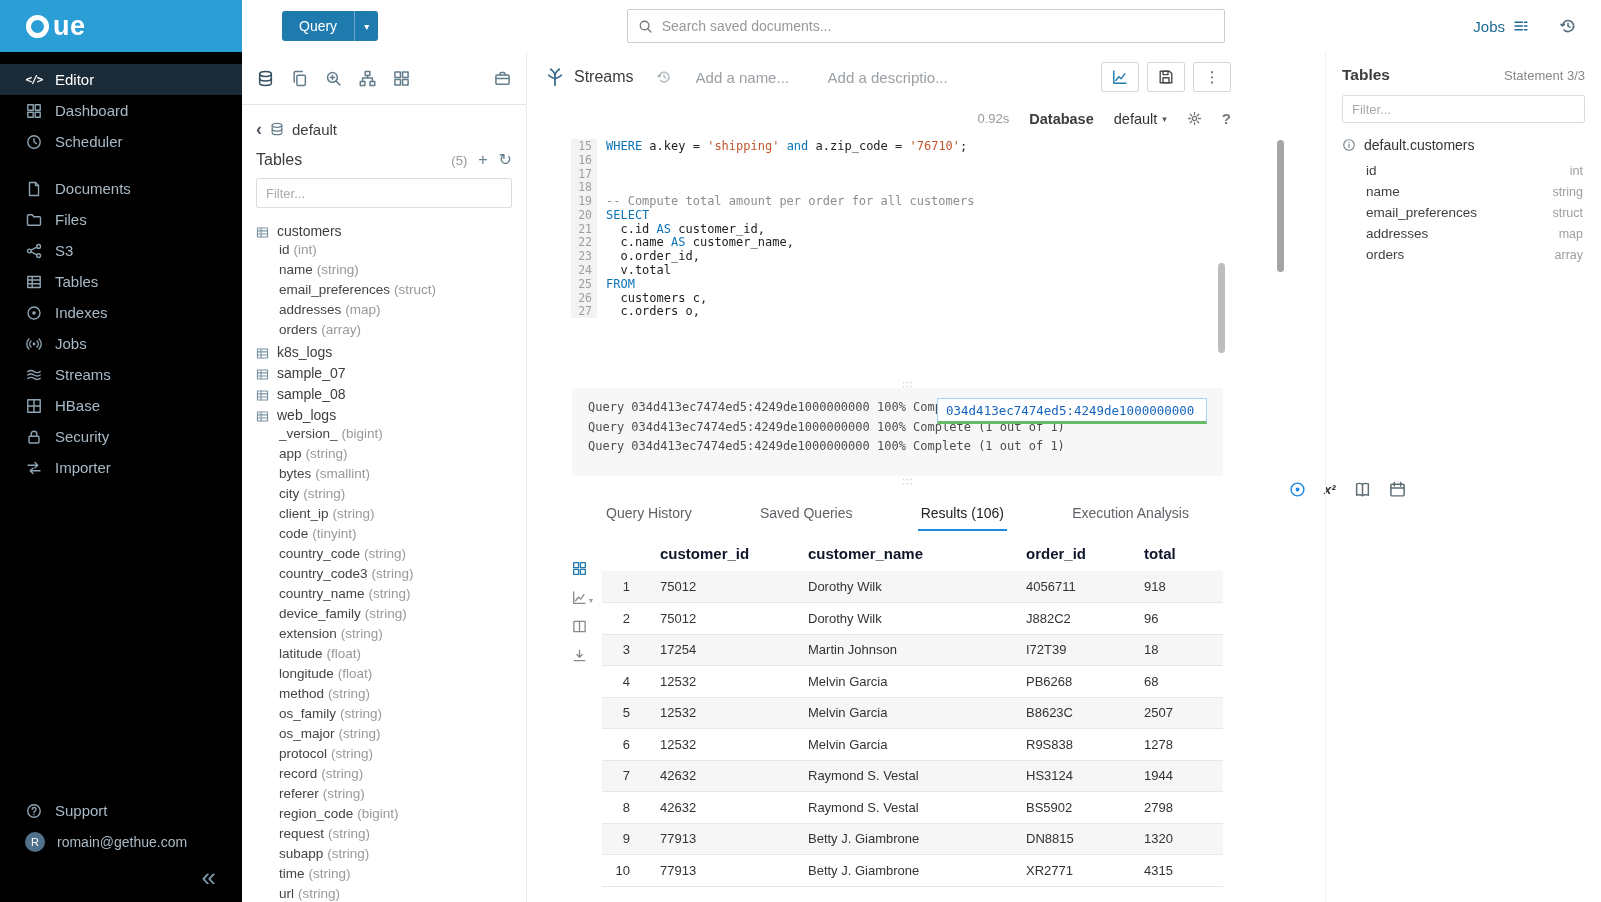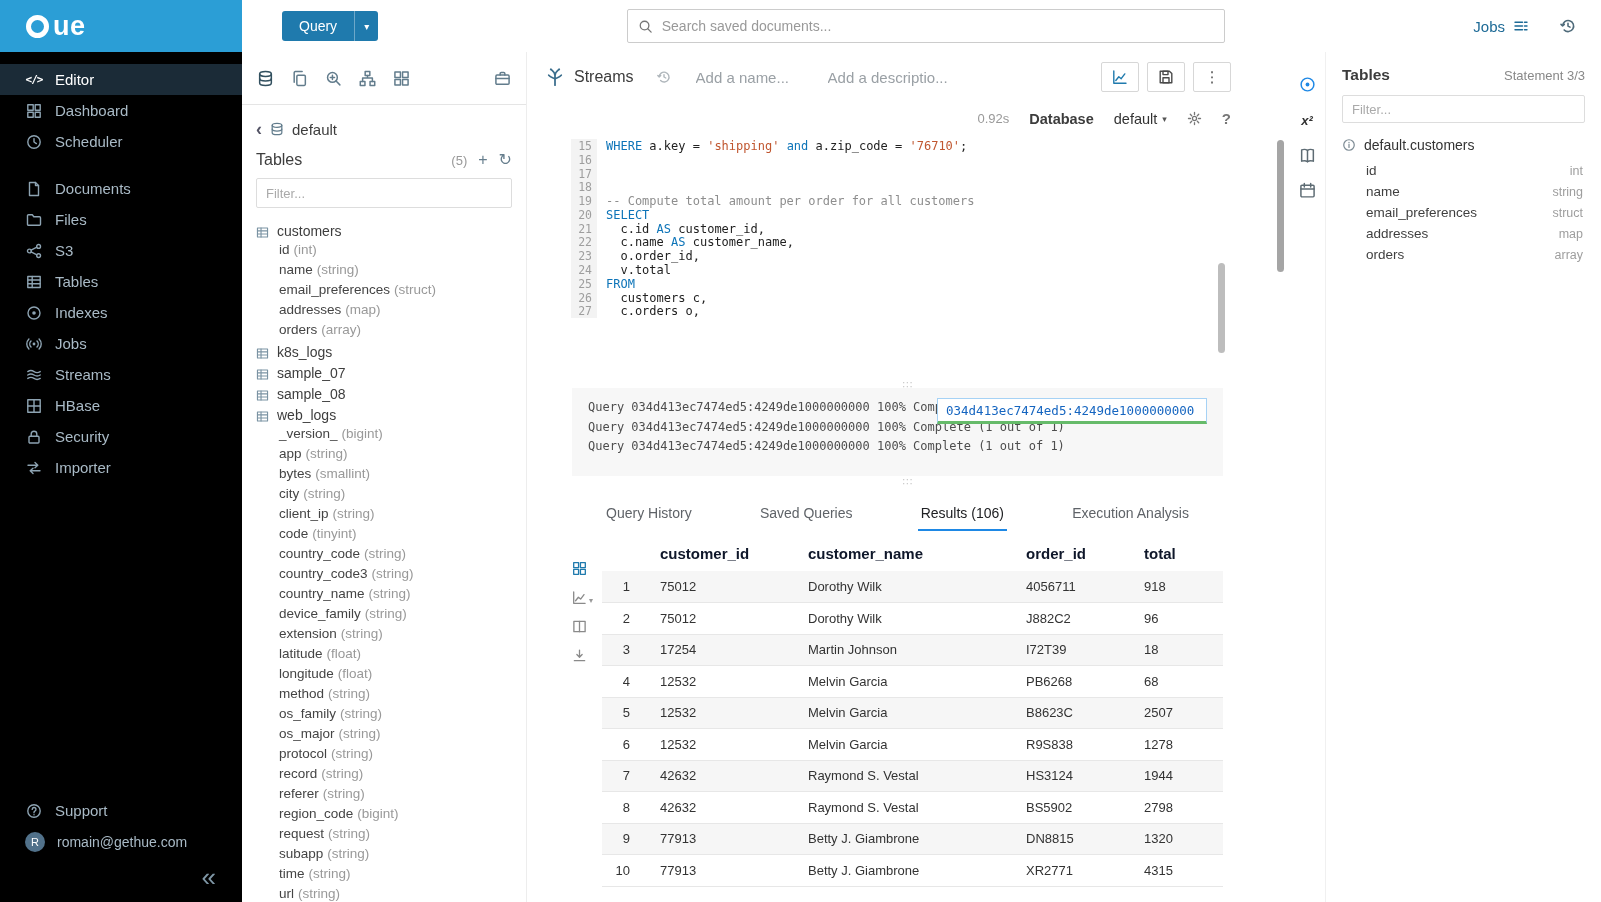--- a/index.html
+++ b/index.html
@@ -131,21 +131,21 @@
   .results-table td{font-size:13px;color:#333;padding:0 12px;height:31.5px;border-bottom:1px solid #e7e7e7;overflow:hidden;white-space:nowrap;}
   .results-table tbody tr:nth-child(odd){background:#f6f6f6;}
   .results-table .num{text-align:right;padding-right:18px;}
   .w-num{width:46px;}.w-cid{width:148px;}.w-cname{width:218px;}.w-oid{width:118px;}.w-total{width:auto;}
 
   .sb{position:absolute;border-radius:4px;width:7px;cursor:grab;}
   .sb-editor{right:64px;top:211px;height:90px;background:#bdbdbd;}
   .sb-main{right:5px;top:88px;height:132px;background:#a5a5a5;}
 
   
-  .right-strip{width:36px;flex-shrink:0;display:flex;flex-direction:column;align-items:center;padding-top:24px;gap:18px;background:#fff;}
+  .right-strip{width:36px;flex-shrink:0;display:flex;flex-direction:row;align-items:center;padding-top:24px;gap:18px;background:#fff;}
   .rs-btn{color:#5d6b73;cursor:pointer;}
   .rs-btn svg{width:17px;height:17px;}
   .rs-btn.blue{color:#1e88e5;}
   .glyph-x2{font-size:13px;font-weight:700;color:#333;font-style:italic;}
 
   .right-panel{width:276px;flex-shrink:0;border-left:1px solid #f0f0f0;padding:14px 16px;display:flex;flex-direction:column;overflow:hidden;}
   .rp-header{display:flex;align-items:baseline;justify-content:space-between;}
   .rp-title{font-size:15.5px;color:#3c3c3c;font-weight:700;}
   .rp-statement{font-size:13px;color:#888;}
   .rp-filter{margin-top:11px;height:28px;}

